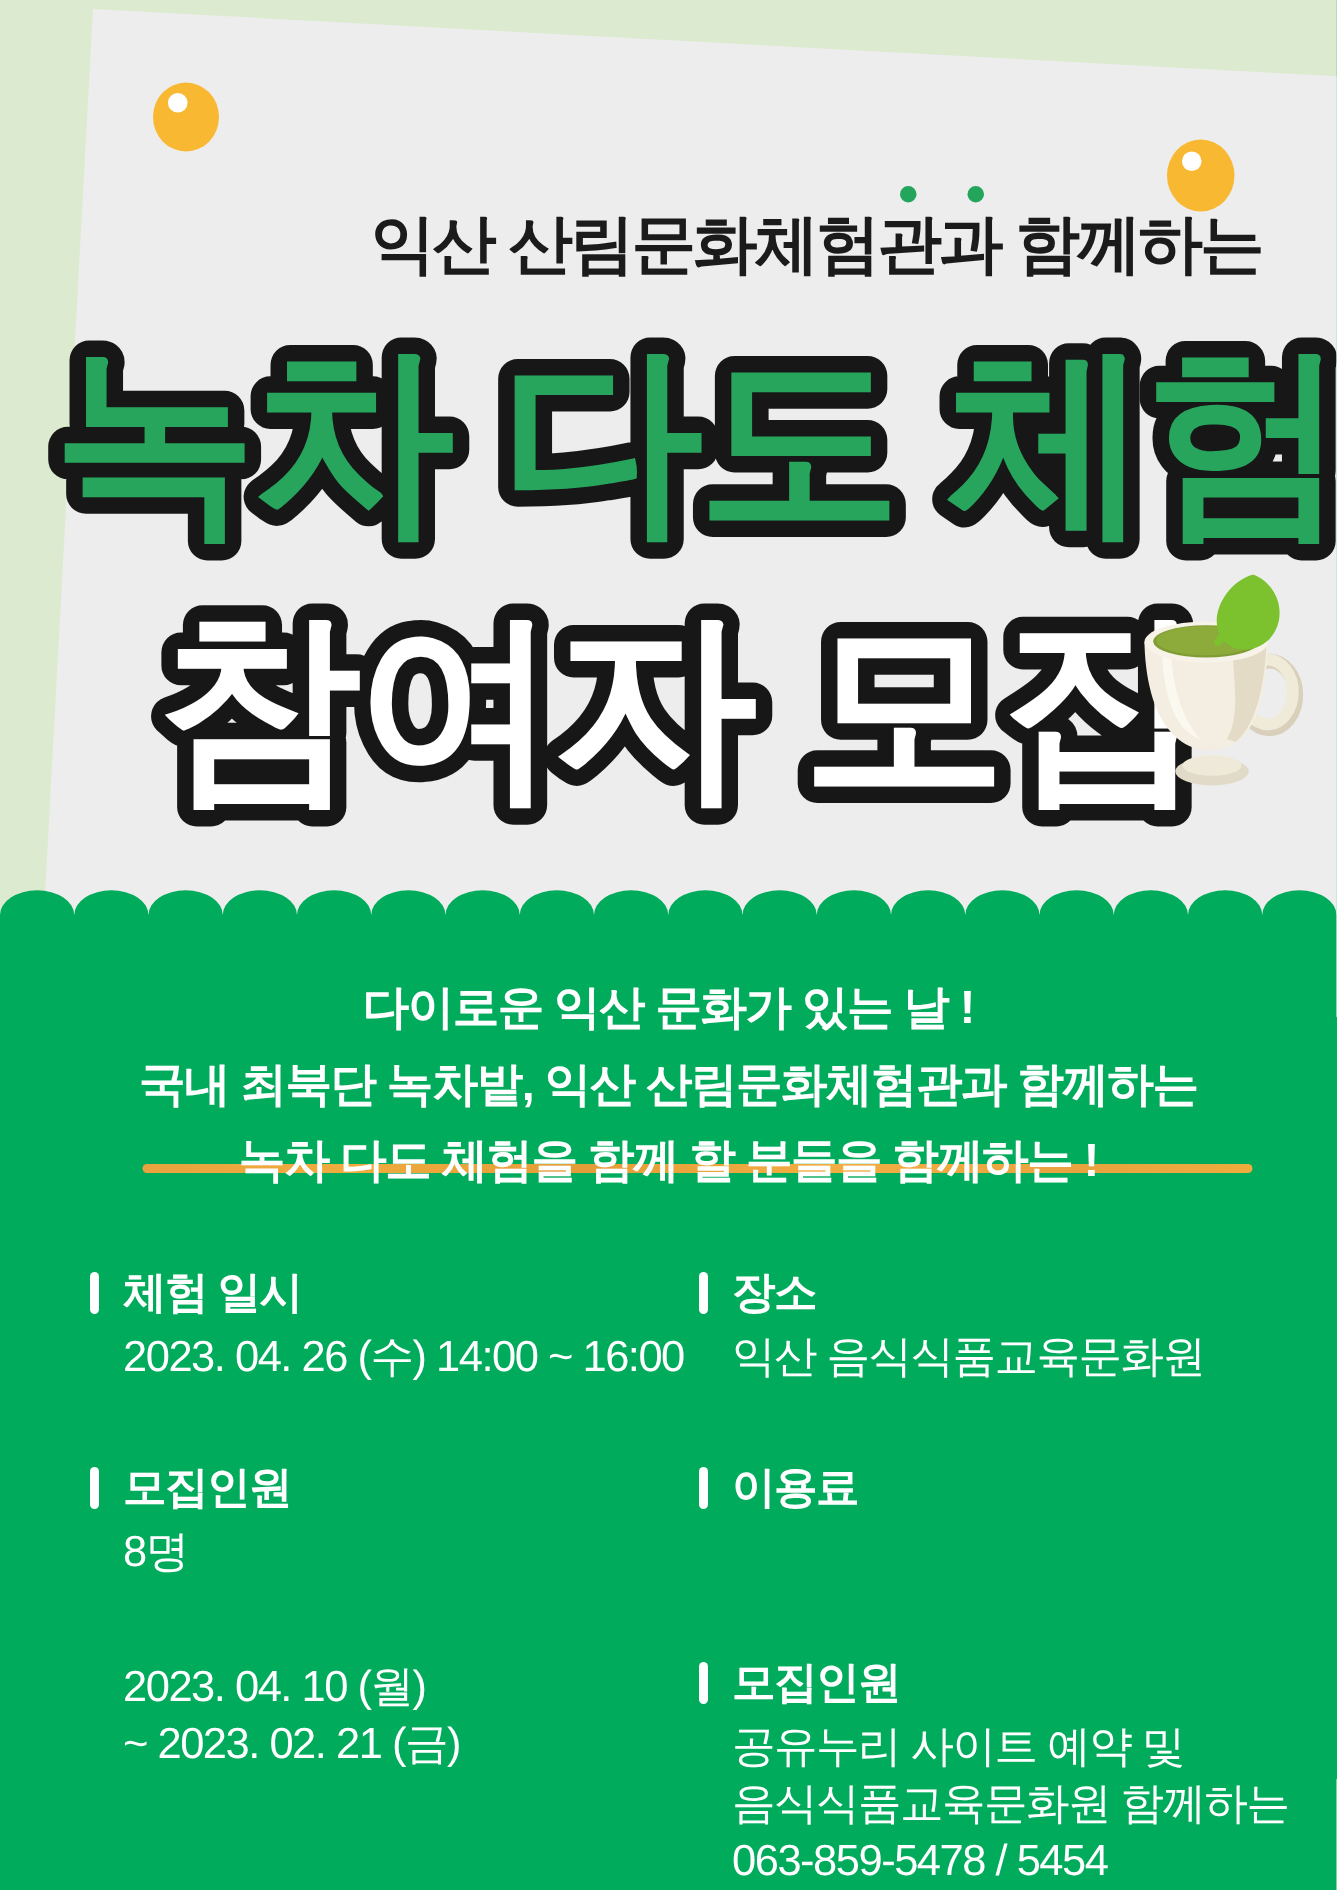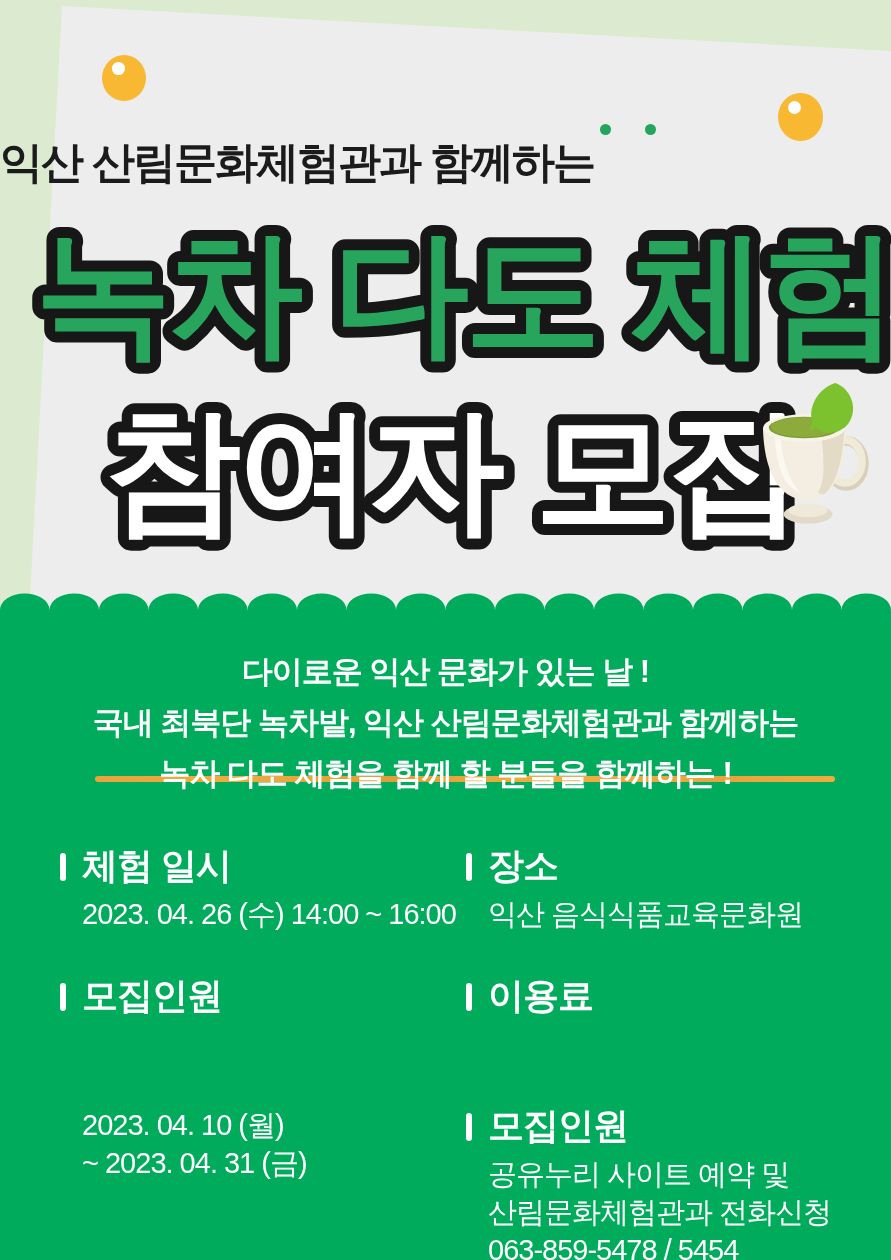--- a/index.html
+++ b/index.html
@@ -42,21 +42,21 @@
     border-radius: 50%;
     background: #ffffff;
   }
   .yellow-dot.left  { left: 102px; top: 55px;  width: 44px; height: 46px; }
   .yellow-dot.right { left: 778px; top: 93px;  width: 45px; height: 48px; }
   
   .tagline {
     position: absolute;
     left: 0; top: 134px;
     width: 841px;
-    text-align: left;
+    text-align: right;
     font-size: 43px;
     font-weight: 800;
     letter-spacing: -2px;
     color: #1b1b1b;
   }
   .accent-dot {
     position: absolute;
     width: 11px; height: 11px;
     border-radius: 50%;
     background: #23a55c;
@@ -130,21 +130,21 @@
     width: 806px;
     display: grid;
     grid-template-columns: 406px 400px;
     grid-template-rows: 130px 130px auto;
     color: #ffffff;
   }
   .cell { padding-top: 4px; }
   .label-row {
     display: flex;
     align-items: center;
-    font-size: 36px;
+    font-size: 29px;
     font-weight: 800;
     letter-spacing: -1px;
   }
   .label-bar {
     width: 6px; height: 28px;
     border-radius: 3px;
     background: #ffffff;
     margin-right: 16px;
     flex: none;
   }
@@ -236,44 +236,47 @@
         <div class="value-lines">
           <div class="value-line">익산 음식식품교육문화원</div>
         </div>
       </div>
 
       <div class="cell">
         <div class="label-row">
           <span class="label-bar"></span>
           <span>모집인원</span>
         </div>
+        <div class="value-lines">
+          <div class="value-line">8명</div>
+        </div>
       </div>
 
       <div class="cell">
         <div class="label-row">
           <span class="label-bar"></span>
           <span>이용료</span>
         </div>
       </div>
 
       <div class="cell">
         <div class="value-lines">
           <div class="value-line">2023. 04. 10 (월)</div>
-          <div class="value-line">~ 2023. 04. 31 (금)</div>
+          <div class="value-line">~ 2023. 02. 21 (금)</div>
         </div>
       </div>
 
       <div class="cell">
         <div class="label-row">
           <span class="label-bar"></span>
           <span>모집인원</span>
         </div>
         <div class="value-lines">
           <div class="value-line">공유누리 사이트 예약 및</div>
-          <div class="value-line">산림문화체험관과 전화신청</div>
+          <div class="value-line">음식식품교육문화원 함께하는</div>
           <div class="value-line">063-859-5478 / 5454</div>
         </div>
       </div>
 
     </div>
   </div>
 
 </div>
 
 </body></html>

